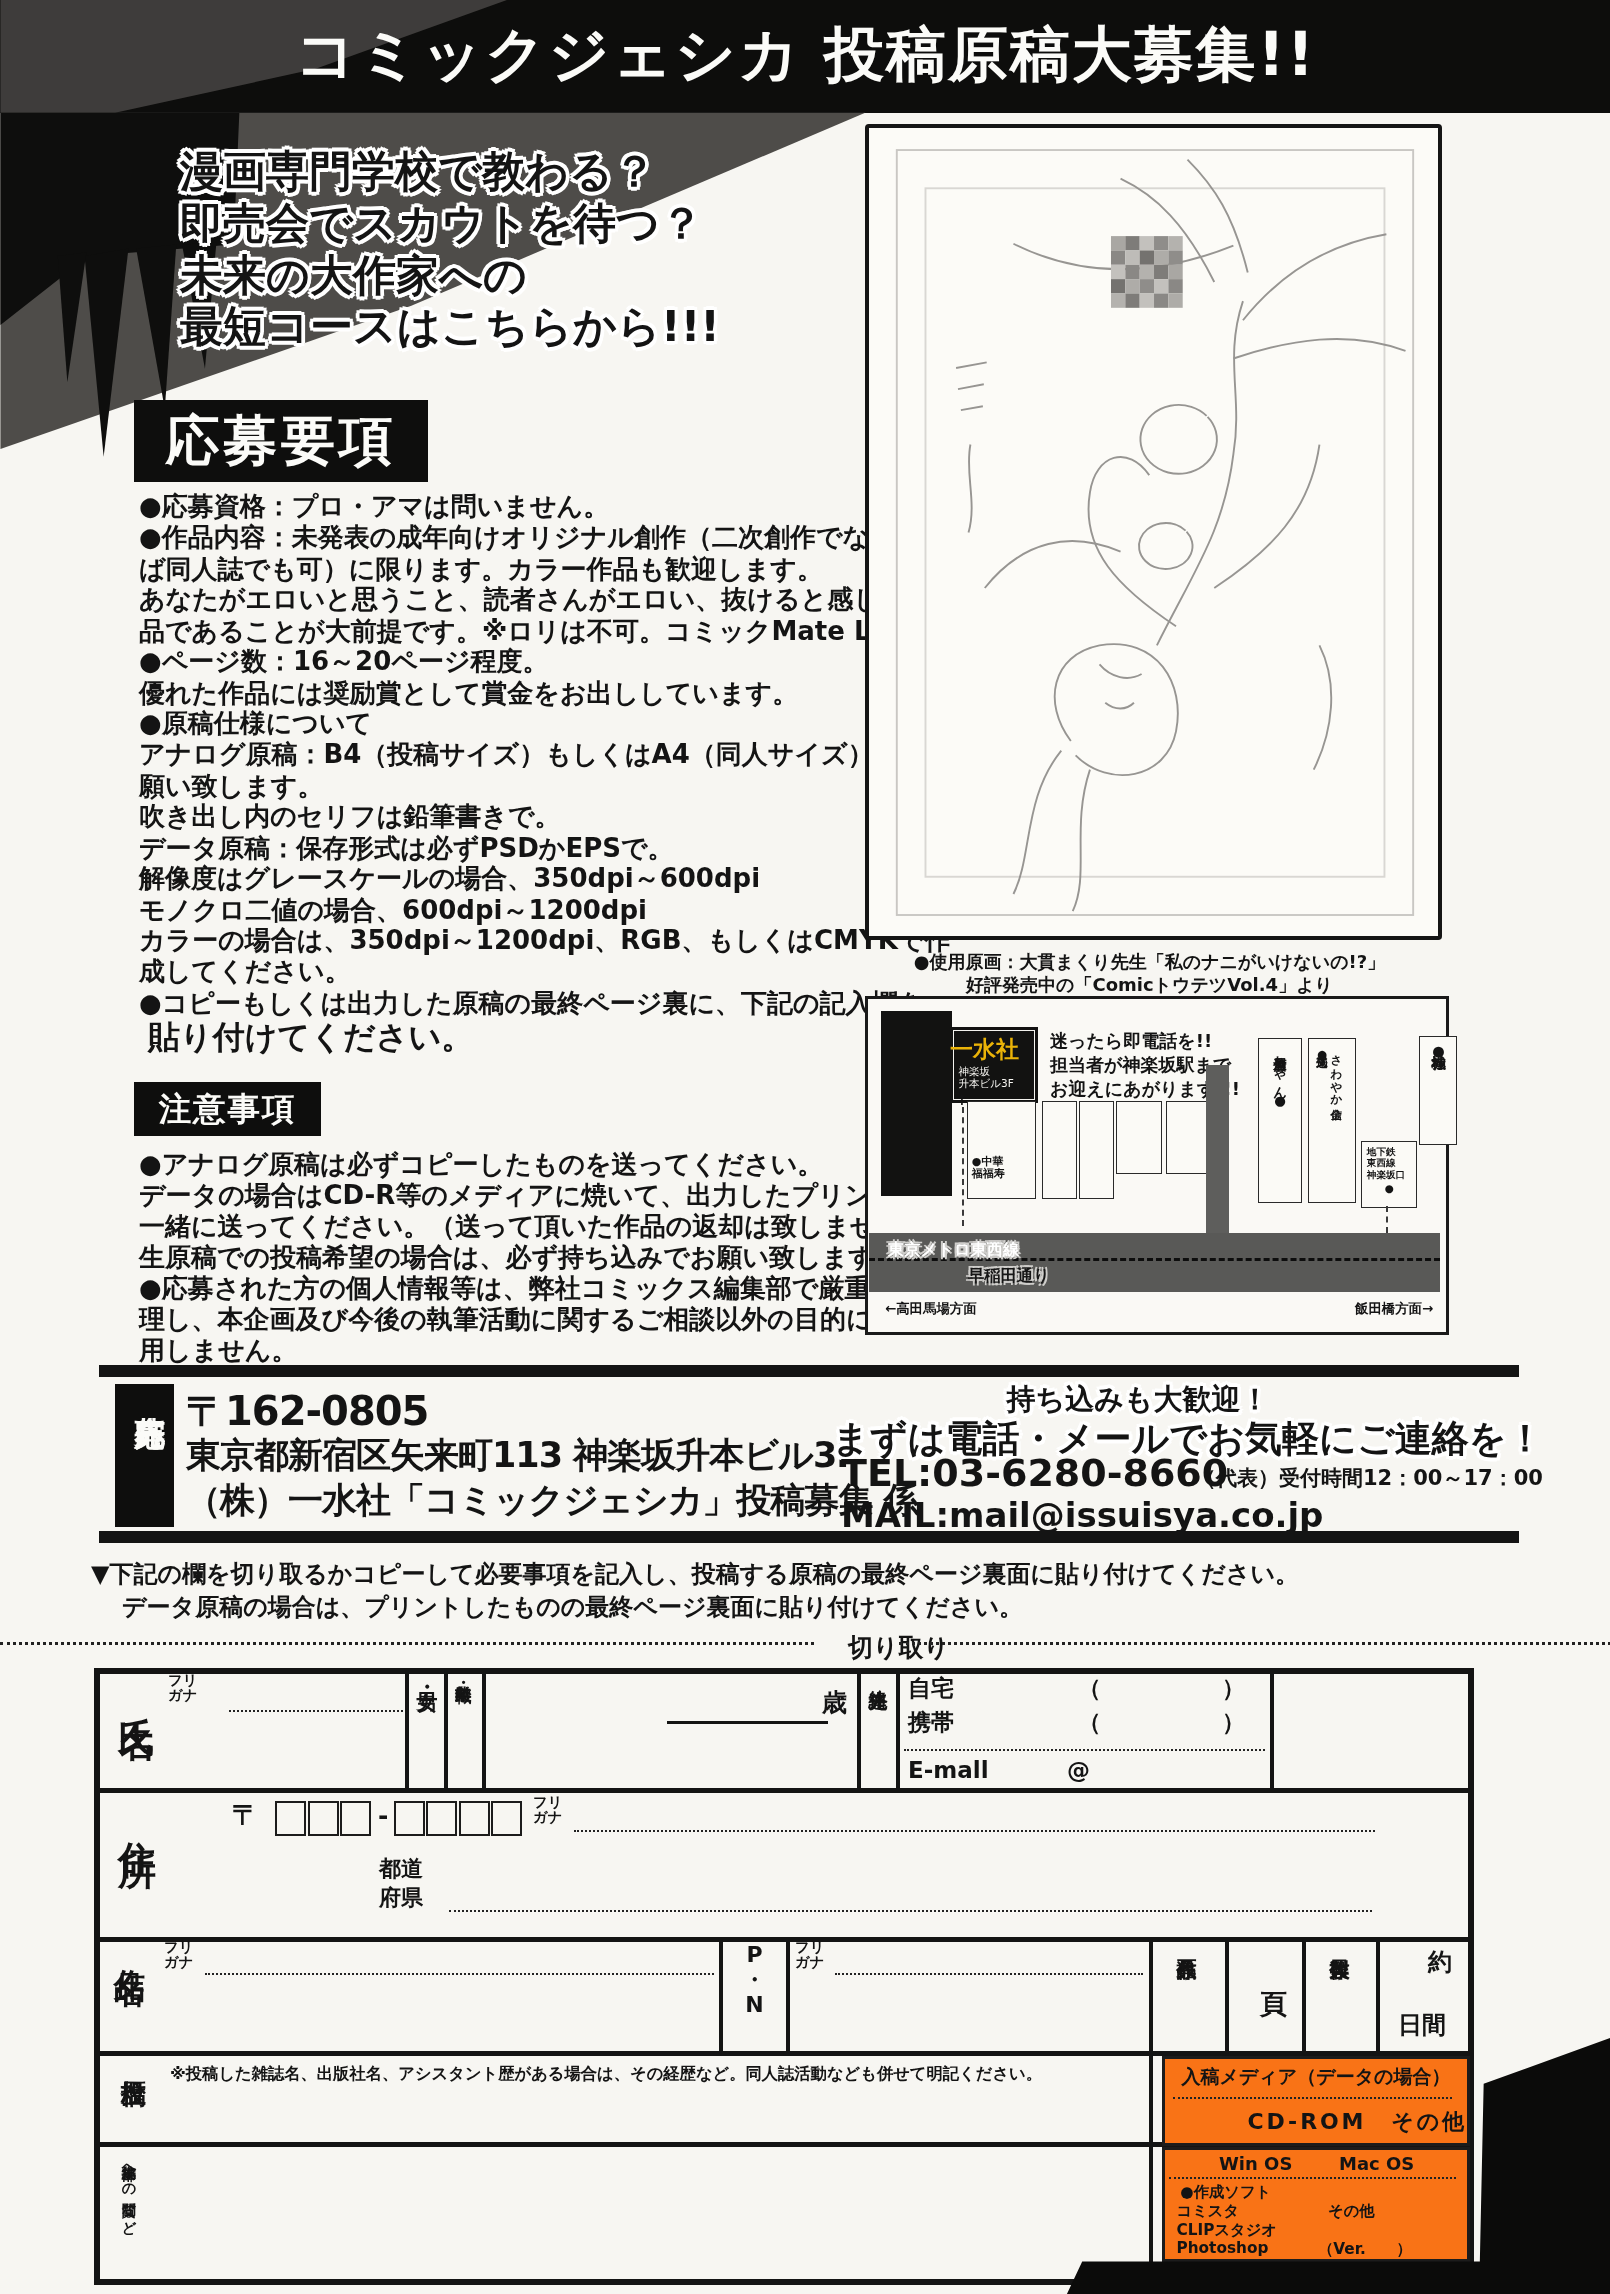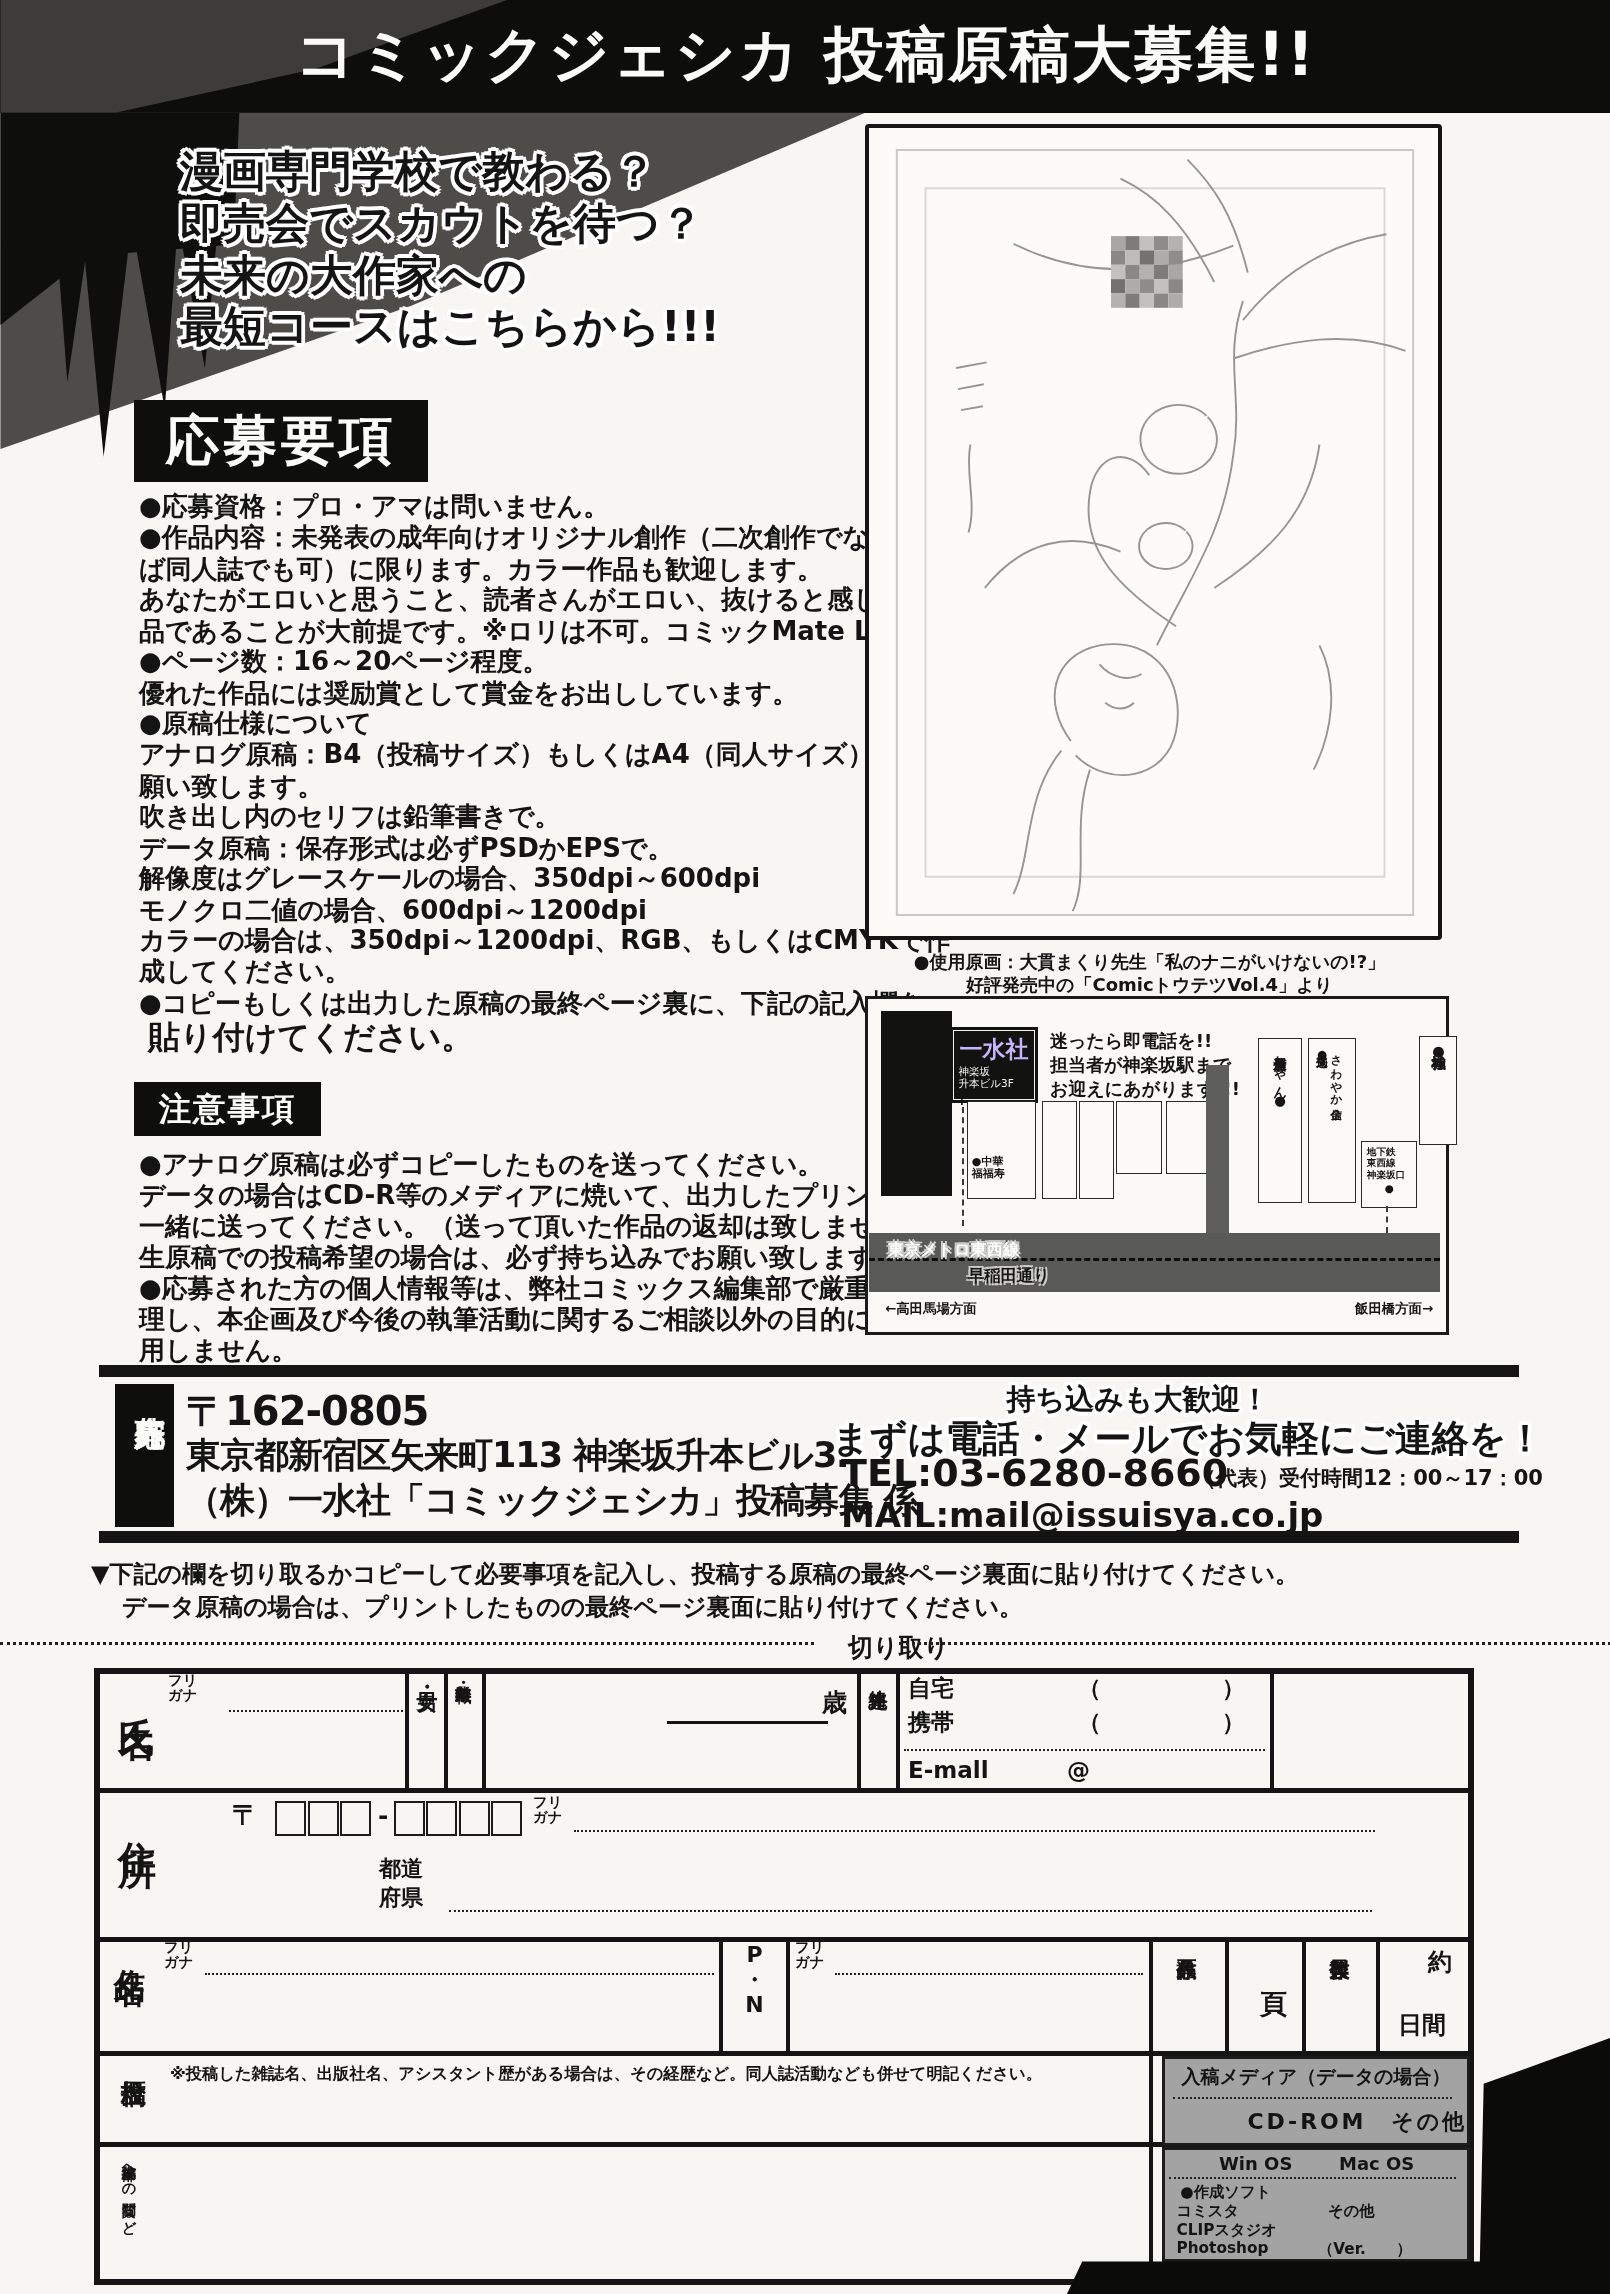--- a/index.html
+++ b/index.html
@@ -13,21 +13,21 @@
   .w7{font-weight:700;}
   .w6{font-weight:600;}
   .halo{text-shadow:-2.9px -2.9px 0 #fff,2.9px -2.9px 0 #fff,-2.9px 2.9px 0 #fff,2.9px 2.9px 0 #fff,
         -3.8px 0 0 #fff,3.8px 0 0 #fff,0 -3.8px 0 #fff,0 3.8px 0 #fff;}
   .halog{text-shadow:-1.9px -1.9px 0 #cfcecb,1.9px -1.9px 0 #cfcecb,-1.9px 1.9px 0 #cfcecb,1.9px 1.9px 0 #cfcecb;}
   .blackbox{background:#0e0e0d;color:#fbfbf8;text-align:center;}
   .dotted{border-top:3.8px dotted #222;height:0;}
   .dotted3{border-top:2.9px dotted #222;height:0;}
   .bl{background:#141414;}
   .cellline{background:#141414;}
-  .bbox{border:2.9px solid #1c1c1c;background:#a3a3a3;}
+  .bbox{border:2.9px solid #1c1c1c;background:#f97316;}
   .pbox{width:27px;height:31px;border:2.9px solid #1c1c1c;display:inline-block;}
   .mapbox{border:1.9px solid #2a2a2a;background:#fbfaf6;}
 </style>
 </head>
 <body>
 
 <div id="page">
 
   <div class="abs" style="left:0;top:0;width:1611px;height:113px;background:#0d0d0c;"></div>
 
@@ -132,21 +132,21 @@
     </g>
   </svg>
 
   <div class="abs w7 nw" style="left:865px;top:950px;width:569px;text-align:center;font-size:18px;">●使用原画：大貫まくり先生「私のナニがいけないの!?」</div>
   <div class="abs w7 nw" style="left:865px;top:973px;width:569px;text-align:center;font-size:18px;">好評発売中の「ComicトウテツVol.4」より</div>
 
   <div class="abs" style="left:865px;top:996px;width:578px;height:333px;border:3.8px solid #1a1a1a;background:#faf9f5;"></div>
   <div class="abs" style="left:881px;top:1011px;width:71px;height:185px;background:#121211;"></div>
   <div class="abs" style="left:950px;top:1027px;width:88px;height:76px;background:#121211;">
     <div style="position:absolute;left:2.9px;top:2.9px;right:2.9px;bottom:2.9px;border:1px solid #f4f3ef;"></div>
-    <div class="w7" style="position:absolute;left:0;top:6.7px;width:100%;text-align:center;font-size:23px;color:#c4b5fd;">一水社</div>
+    <div class="w7" style="position:absolute;left:0;top:6.7px;width:100%;font-size:23px;color:#eab308;">一水社</div>
     <div class="pre" style="position:absolute;left:8.6px;top:38px;font-size:10.5px;line-height:12.4px;color:#f8f7f3;">神楽坂
 升本ビル3F</div>
   </div>
   <div class="abs w7 pre" style="left:1050px;top:1029px;font-size:18px;line-height:24px;">迷ったら即電話を!!
 担当者が神楽坂駅まで
 お迎えにあがります!!!</div>
   <div class="abs" style="left:962px;top:1107px;height:119px;border-left:2.9px dashed #3a3a3a;"></div>
   <div class="abs" style="left:956px;top:1092px;font-size:14.3px;font-weight:700;">↑</div>
   <div class="abs mapbox" style="left:967px;top:1101px;width:67px;height:96px;">
     <div class="pre w7" style="position:absolute;left:3.8px;top:54px;font-size:11px;line-height:12.4px;">●中華

